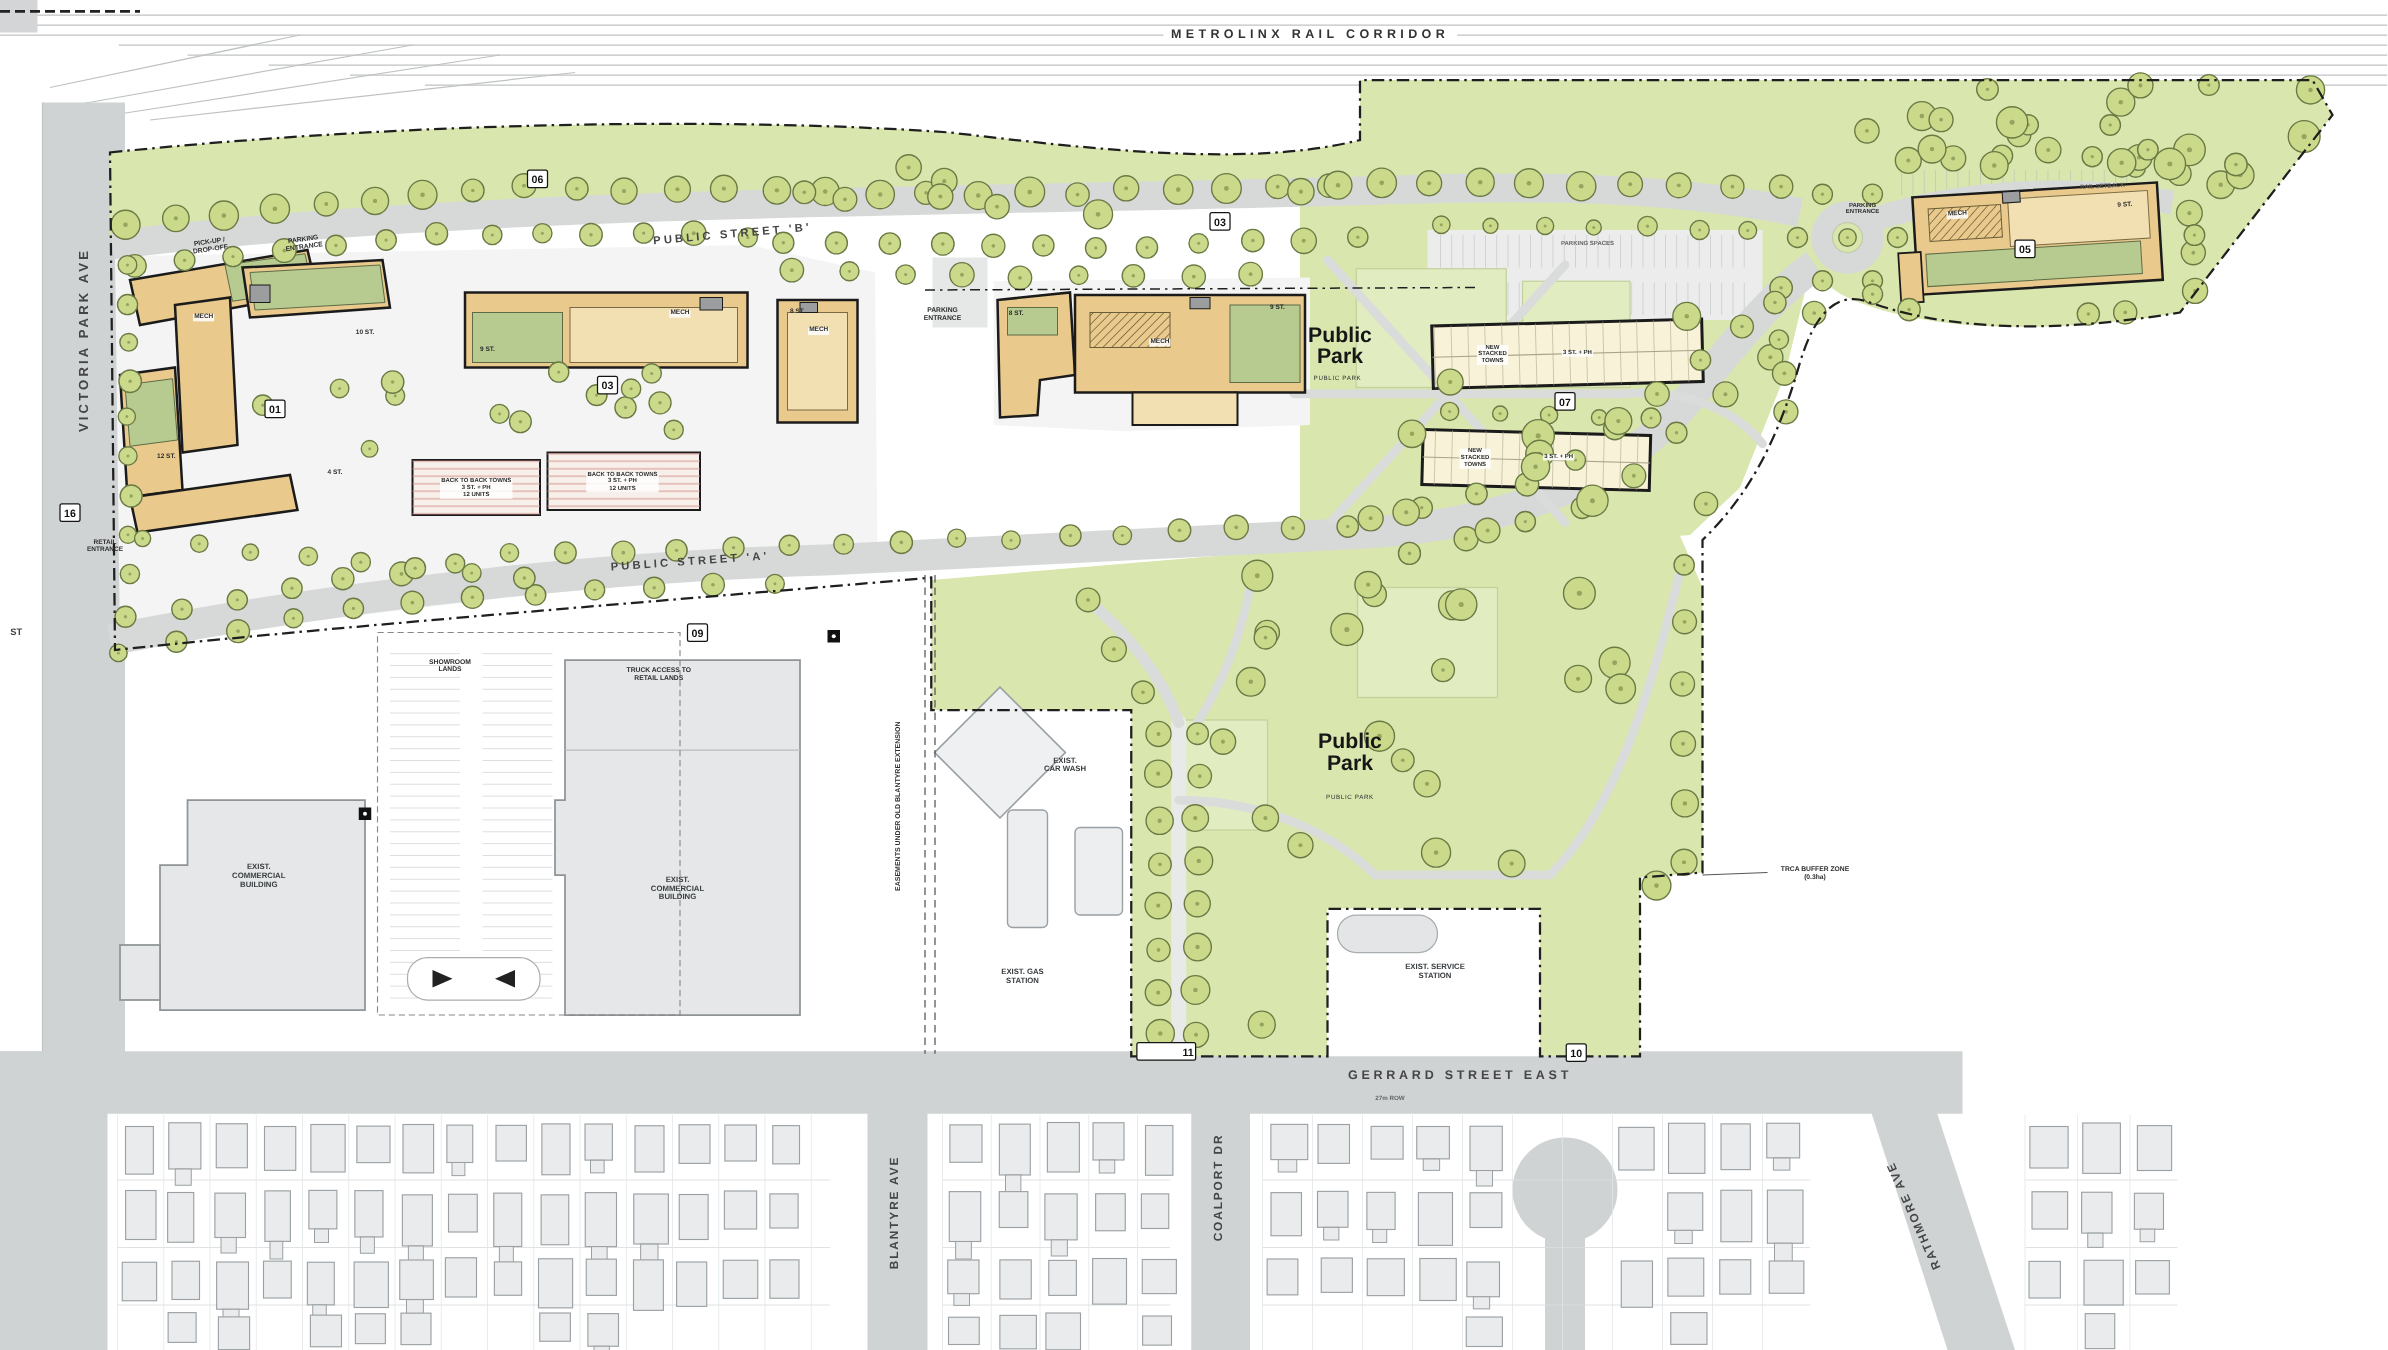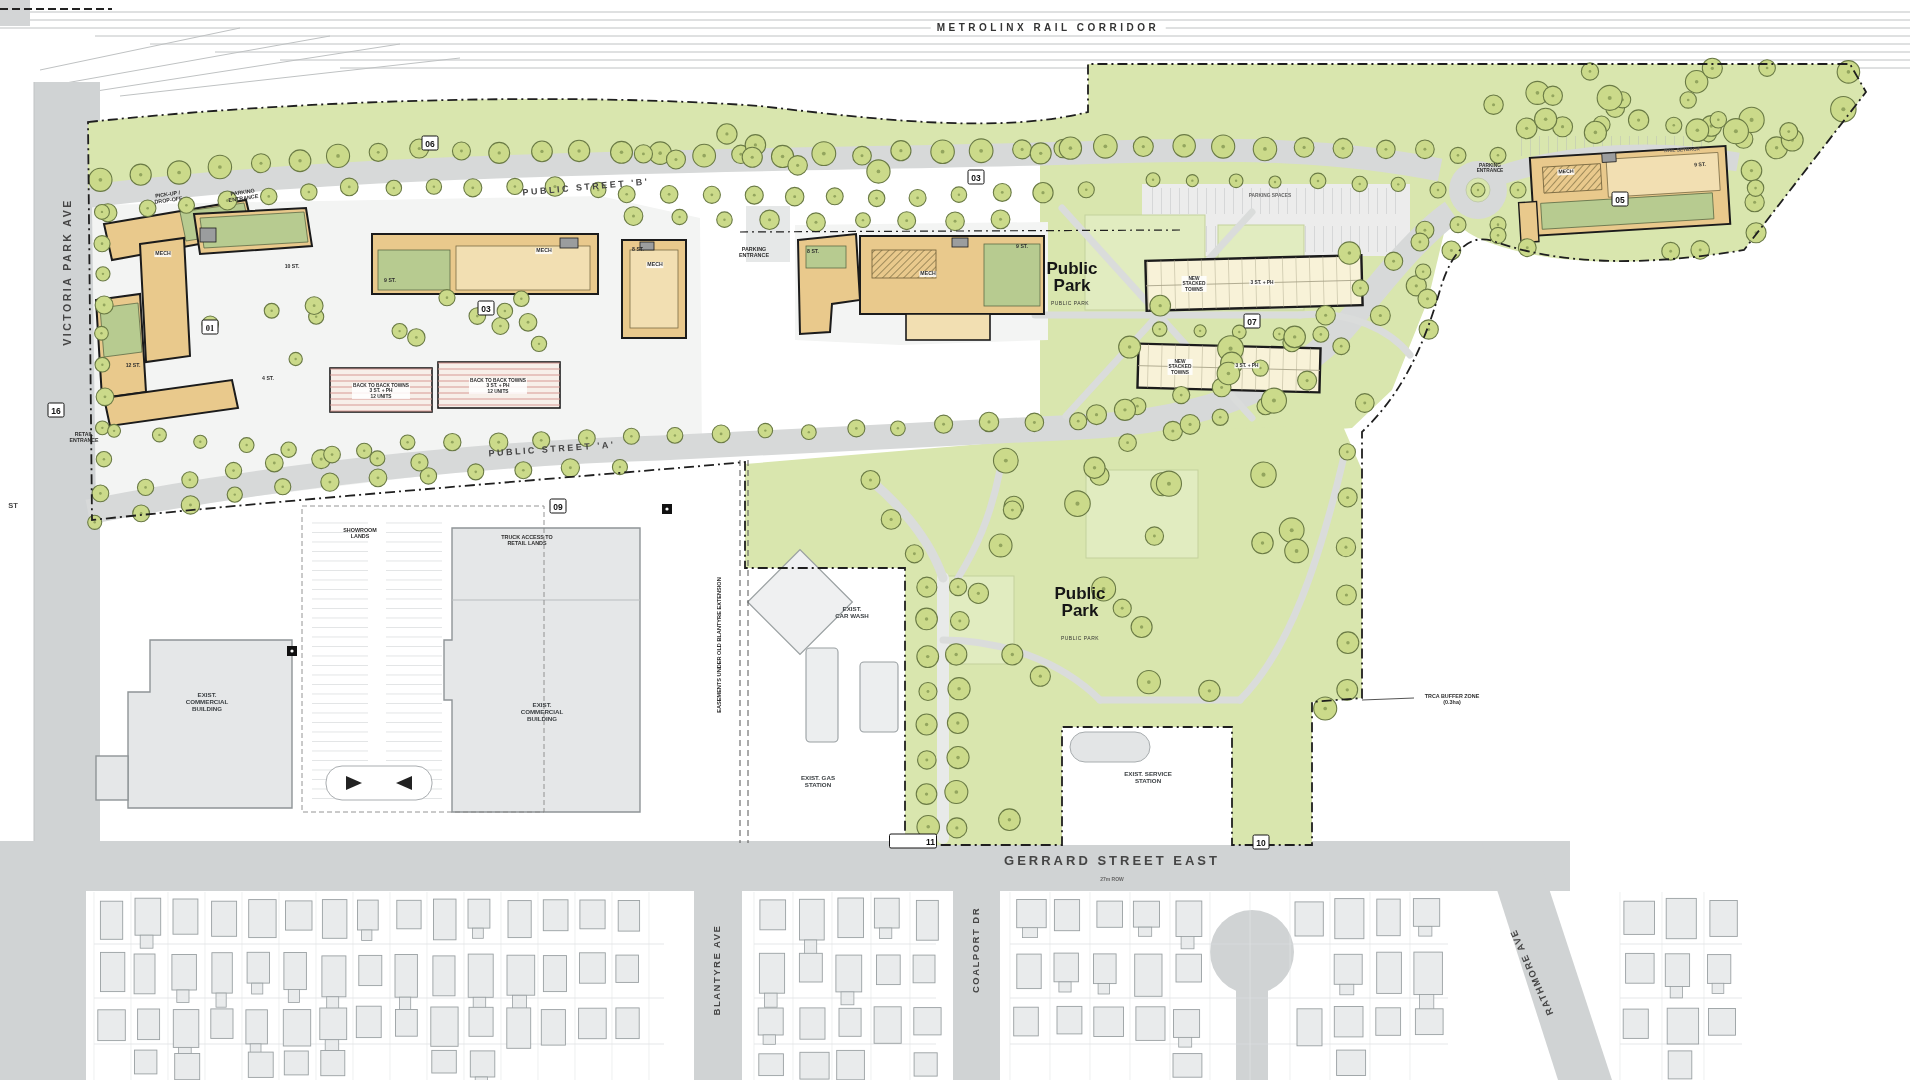--- a/index.html
+++ b/index.html
@@ -1540,21 +1540,21 @@
           <rect x="287" y="646" width="10" height="10" fill="#111"></rect>
           <circle cx="292" cy="651" r="1.6" fill="#fff"></circle>
         </g>
   </g>
 </svg>
 
 <div class="lbl street" style="left:1048px;top:28px;font-size:10px;letter-spacing:3.5px;color:#333;background:#fff;padding:1px 6px;">METROLINX RAIL CORRIDOR</div>
 <div class="lbl street" style="left:68px;top:272px;font-size:10.5px;letter-spacing:2.5px;transform:translate(-50%,-50%) rotate(-90deg);">VICTORIA PARK AVE</div>
 <div class="lbl street" style="left:586px;top:187px;font-size:9px;letter-spacing:2.5px;transform:translate(-50%,-50%) rotate(-5deg);">PUBLIC STREET 'B'</div>
 <div class="lbl street" style="left:552px;top:449px;font-size:9px;letter-spacing:2.5px;transform:translate(-50%,-50%) rotate(-4deg);">PUBLIC STREET 'A'</div>
-<div class="lbl street" style="left:1112px;top:861px;font-size:13px;letter-spacing:3px;">GERRARD STREET EAST</div>
+<div class="lbl street" style="left:1168px;top:861px;font-size:10px;letter-spacing:3px;">GERRARD STREET EAST</div>
 <div class="lbl street" style="left:717px;top:970px;font-size:9.5px;letter-spacing:1.5px;transform:translate(-50%,-50%) rotate(-90deg);">BLANTYRE AVE</div>
 <div class="lbl street" style="left:976px;top:950px;font-size:9.5px;letter-spacing:1.5px;transform:translate(-50%,-50%) rotate(-90deg);">COALPORT DR</div>
 <div class="lbl street" style="left:1532px;top:972px;font-size:9.5px;letter-spacing:1.5px;transform:translate(-50%,-50%) rotate(-114deg);">RATHMORE AVE</div>
 <div class="lbl" style="left:1072px;top:277px;font-size:17px;line-height:1.02;color:#161616;">Public
 Park</div>
 <div class="lbl" style="left:1070px;top:304px;font-size:5px;font-weight:normal;letter-spacing:0.5px;color:#333;">PUBLIC PARK</div>
 <div class="lbl" style="left:1080px;top:602px;font-size:17px;line-height:1.02;color:#161616;">Public
 Park</div>
 <div class="lbl" style="left:1080px;top:639px;font-size:5px;font-weight:normal;letter-spacing:0.5px;color:#333;">PUBLIC PARK</div>
 <div class="ann" style="left: 168px; top: 197px; font-size: 5.4px; transform: translate(-50%, -50%) rotate(-8deg);">PICK-UP /
@@ -1610,23 +1610,23 @@
 COMMERCIAL
 BUILDING</div>
     <div class="ann" style="left: 852px; top: 613px; font-size: 6.2px; transform: translate(-50%, -50%) rotate(0deg); color: rgb(58, 63, 66);">EXIST.
 CAR WASH</div>
     <div class="ann" style="left: 818px; top: 782px; font-size: 6.2px; transform: translate(-50%, -50%) rotate(0deg); color: rgb(58, 63, 66);">EXIST. GAS
 STATION</div>
     <div class="ann" style="left: 1148px; top: 778px; font-size: 6.2px; transform: translate(-50%, -50%) rotate(0deg); color: rgb(58, 63, 66);">EXIST. SERVICE
 STATION</div>
     <div class="ann" style="left: 1112px; top: 880px; font-size: 5px; transform: translate(-50%, -50%) rotate(0deg); color: rgb(102, 102, 102);">27m ROW</div>
     <div class="ann" style="left: 13px; top: 506px; font-size: 7.5px; transform: translate(-50%, -50%) rotate(0deg); color: rgb(69, 69, 69);">ST</div>
-    <div class="badge" style="left: 210px; top: 327px; font-family: Liberation Serif, serif;">01</div>
+    <div class="badge" style="left: 220px; top: 327px;">01</div>
     <div class="badge" style="left: 486px; top: 308px;">03</div>
     <div class="badge" style="left: 976px; top: 177px;">03</div>
     <div class="badge" style="left: 1252px; top: 321px;">07</div>
     <div class="badge" style="left: 1620px; top: 187px; margin-top: 12px;">05</div>
     <div class="badge" style="left: 430px; top: 143px;">06</div>
     <div class="badge" style="left: 558px; top: 506px;">09</div>
     <div class="badge" style="left: 56px; top: 410px;">16</div>
-    <div class="badge" style="left: 913px; top: 841px; padding-left: 36px;">11</div>
+    <div class="badge" style="left: 933px; top: 841px; padding-left: 36px;">11</div>
     <div class="badge" style="left: 1261px; top: 842px;">10</div>
   </div>
 
 </body></html>

